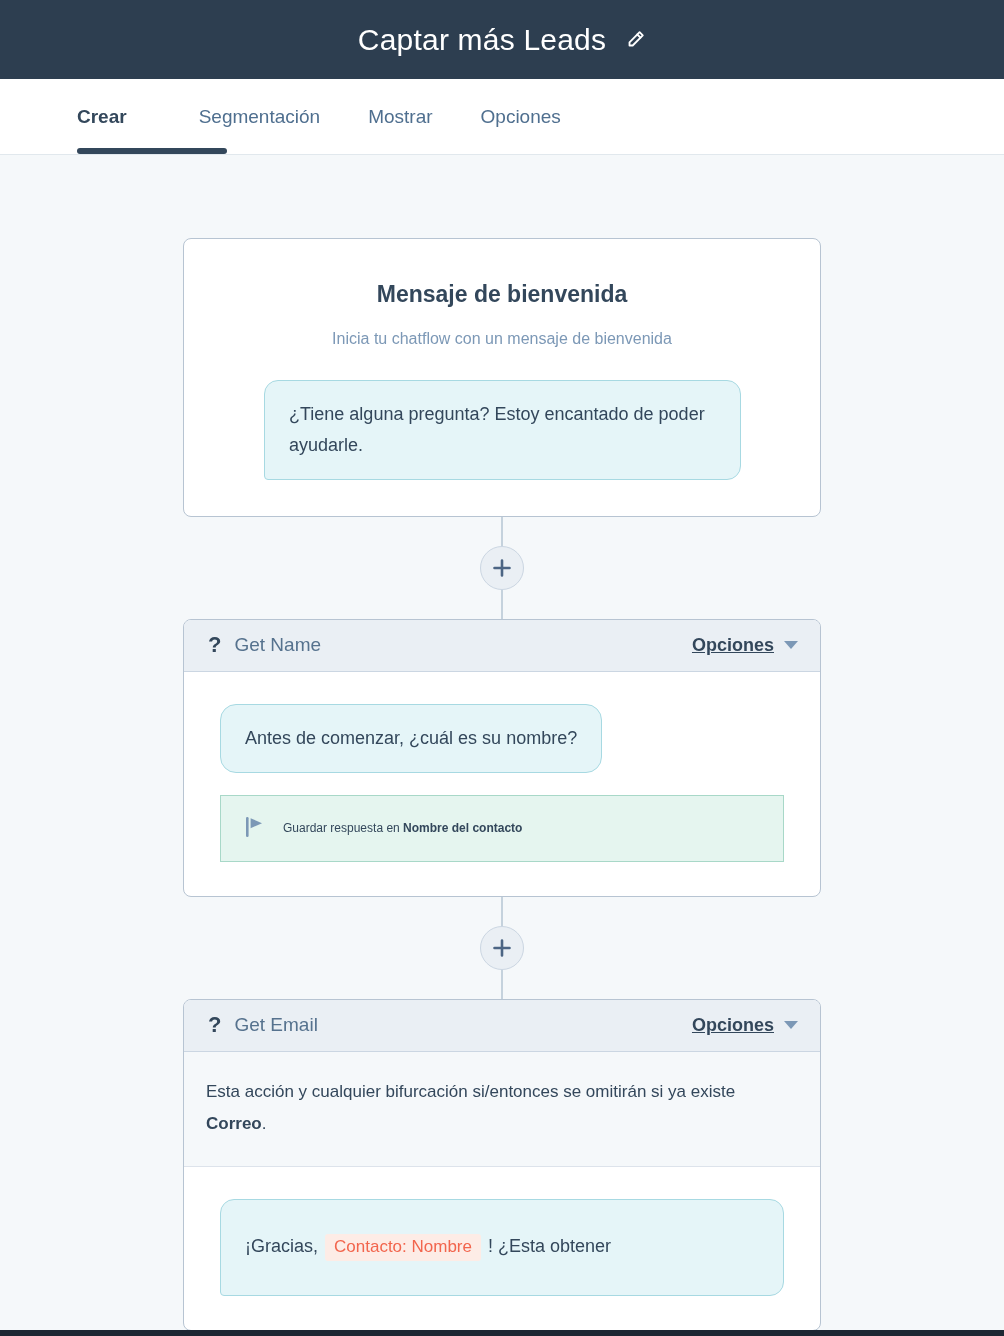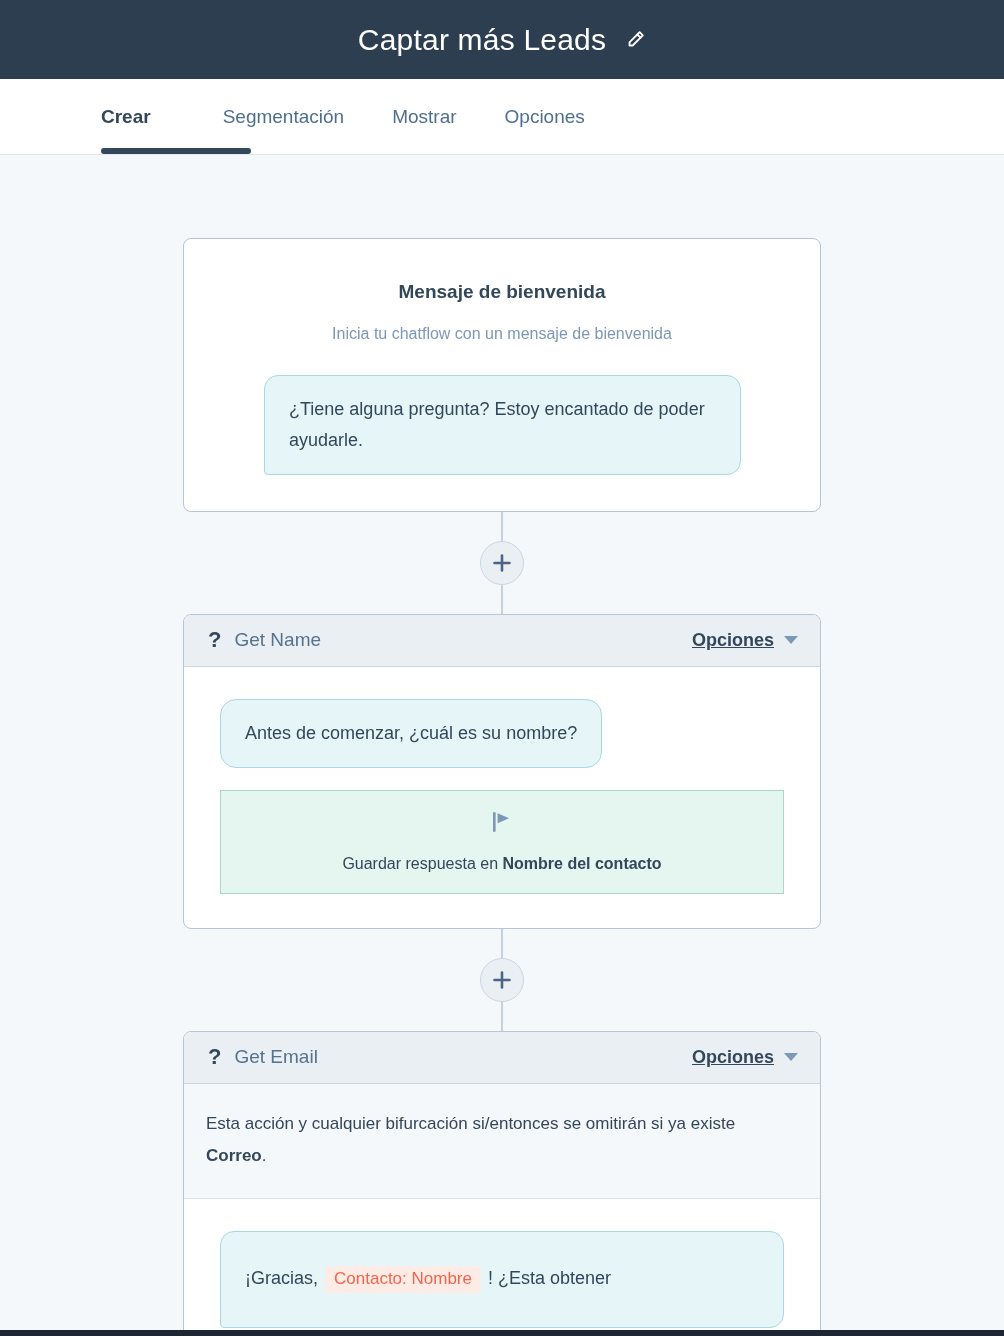--- a/index.html
+++ b/index.html
@@ -57,21 +57,20 @@
     padding: 0 24px;
     font-size: 19px;
     color: #4f6f8f;
     cursor: pointer;
     white-space: nowrap;
   }
   .tab:first-child { padding-left: 0; padding-right: 26px; }
   .tab.active {
     color: #33475b;
     font-weight: bold;
-    margin-left: 24px;
   }
   .tab.active::after {
     content: "";
     position: absolute;
     left: 0;
     right: -74px;
     bottom: 0;
     height: 6px;
     background: #33475b;
     border-radius: 3px;
@@ -99,21 +98,21 @@
     border-radius: 8px;
     position: relative;
   }
 
   
   .welcome-card {
     padding: 42px 36px 36px 36px;
     text-align: center;
   }
   .welcome-title {
-    font-size: 19px;
+    font-size: 23px;
     font-weight: bold;
     color: #33475b;
     margin-bottom: 22px;
   }
   .welcome-sub {
     font-size: 16px;
     color: #7c98b6;
     margin-bottom: 32px;
   }
 
@@ -220,23 +219,22 @@
 
   
   .save-row {
     margin-top: 22px;
     background: #e5f5ef;
     border: 1px solid #a8d8c8;
     padding: 20px 24px;
     display: flex;
     align-items: center;
     gap: 18px;
-    font-size: 16px;
-    color: #33475b;
-    flex-direction: column;
+    font-size: 12px;
+    color: #33475b;
   }
   .flag-icon { flex: 0 0 auto; display: block; }
   .save-row b { font-weight: bold; }
 
   
   .note {
     background: #f5f8fa;
     border-bottom: 1px solid #dde3eb;
     padding: 24px 22px 26px 22px;
     font-size: 17px;

